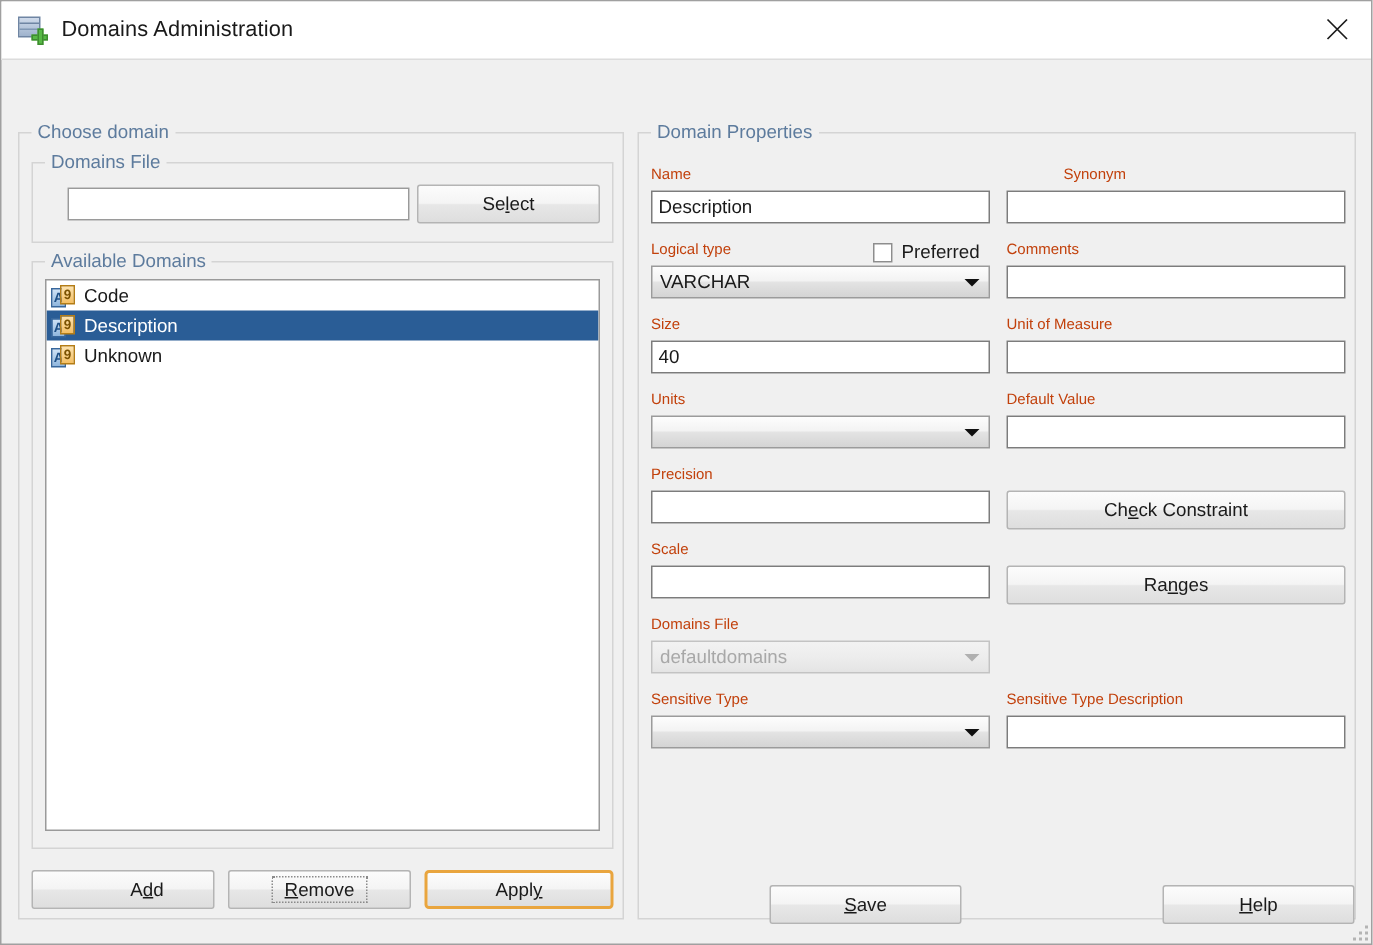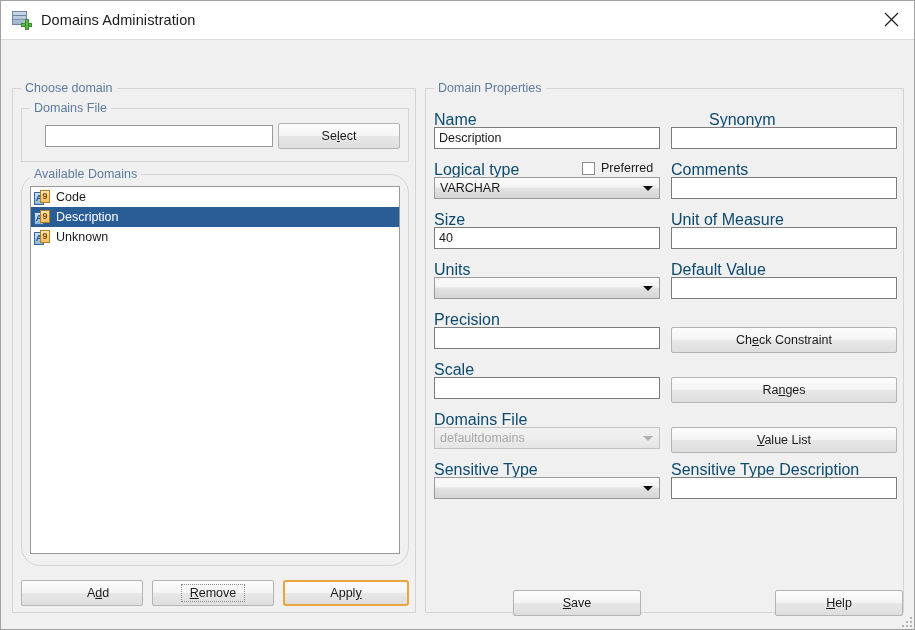--- a/index.html
+++ b/index.html
@@ -118,28 +118,28 @@
     left: 8px;
     background: #f0f0f0;
     padding: 0 4px;
     color: #5d7b9d;
     font-size: 12.5px;
     white-space: nowrap;
   }
 
   #choose-domain  { left: 11px;  top: 48px;  width: 404px; height: 525px; }
   #domains-file   { left: 8px;   top: 19px;  width: 388px; height: 54px; }
-  #available      { left: 8px;   top: 85px;  width: 388px; height: 392px; border-radius: 19px; }
+  #available      { left: 8px;   top: 85px;  width: 388px; height: 392px; }
   #domain-props   { left: 424px; top: 48px;  width: 479px; height: 525px; }
 
   
   .lbl {
     position: absolute;
-    color: #0c4a6e;
-    font-size: 16px;
+    color: #c2410c;
+    font-size: 10px;
     white-space: nowrap;
   }
 
   
   .tf {
     position: absolute;
     box-sizing: border-box;
     background: #ffffff;
     border: 1px solid #7c7c7c;
     font-family: "Liberation Sans", sans-serif;
@@ -448,23 +448,20 @@
       <div class="tf" style="left:245px; top:188px; width:226px;"></div>
 
       <div class="btn" style="left:245px; top:238px; width:226px;">
         <span><span>Ch</span><span class="mn">e</span><span>ck Constraint</span></span>
       </div>
 
       <div class="btn" style="left:245px; top:288px; width:226px;">
         <span><span>Ra</span><span class="mn">n</span><span>ges</span></span>
       </div>
 
-      <div class="btn" style="left:245px; top:338px; width:226px;">
-        <span><span></span><span class="mn">V</span><span>alue List</span></span>
-      </div>
 
       <div class="lbl" style="left:245px; top:372px;">Sensitive Type Description</div>
       <div class="tf" style="left:245px; top:388px; width:226px;"></div>
     </div>
 
     <div class="btn footer-btn" style="left:512px; top:550px;">
       <span><span></span><span class="mn">S</span><span>ave</span></span>
     </div>
     <div class="btn footer-btn" style="left:774px; top:550px;">
       <span><span></span><span class="mn">H</span><span>elp</span></span>

